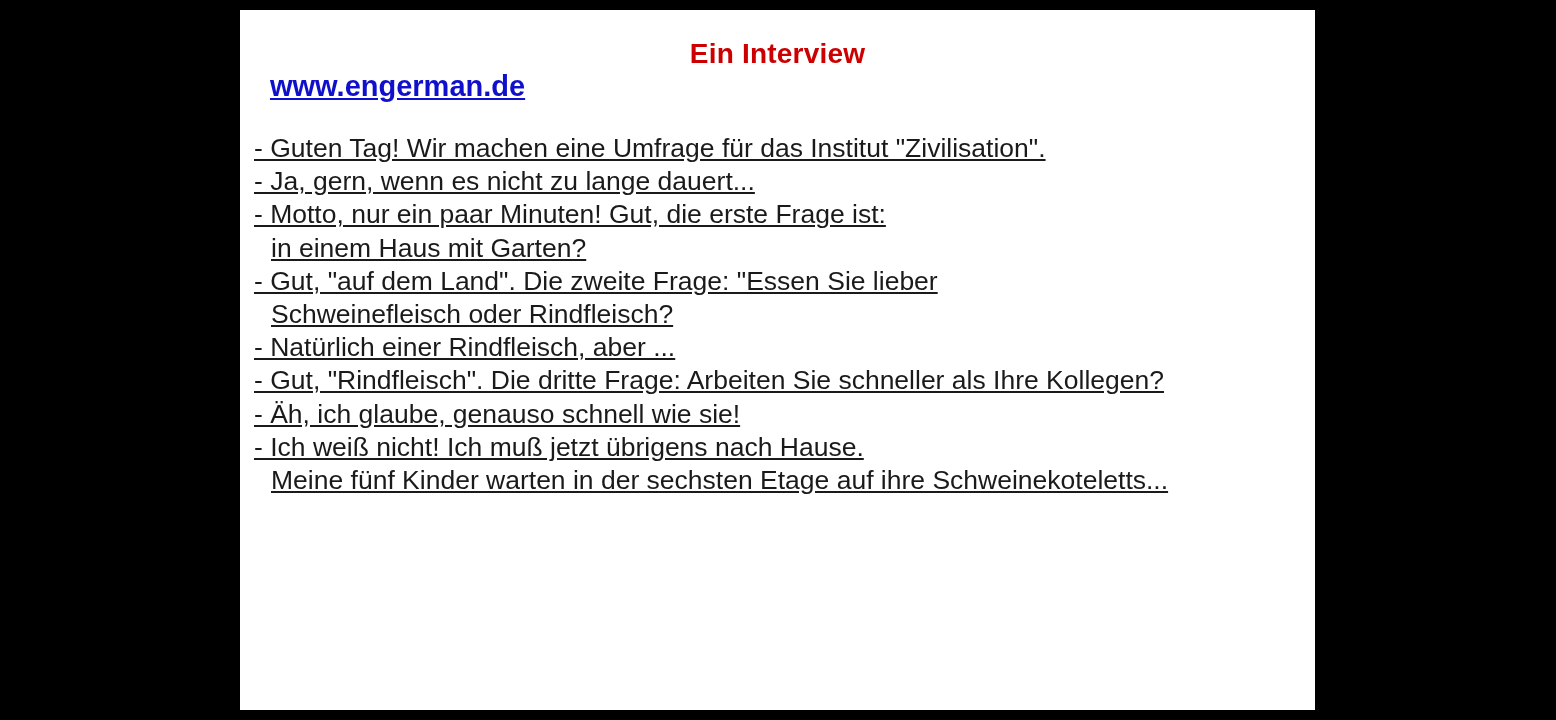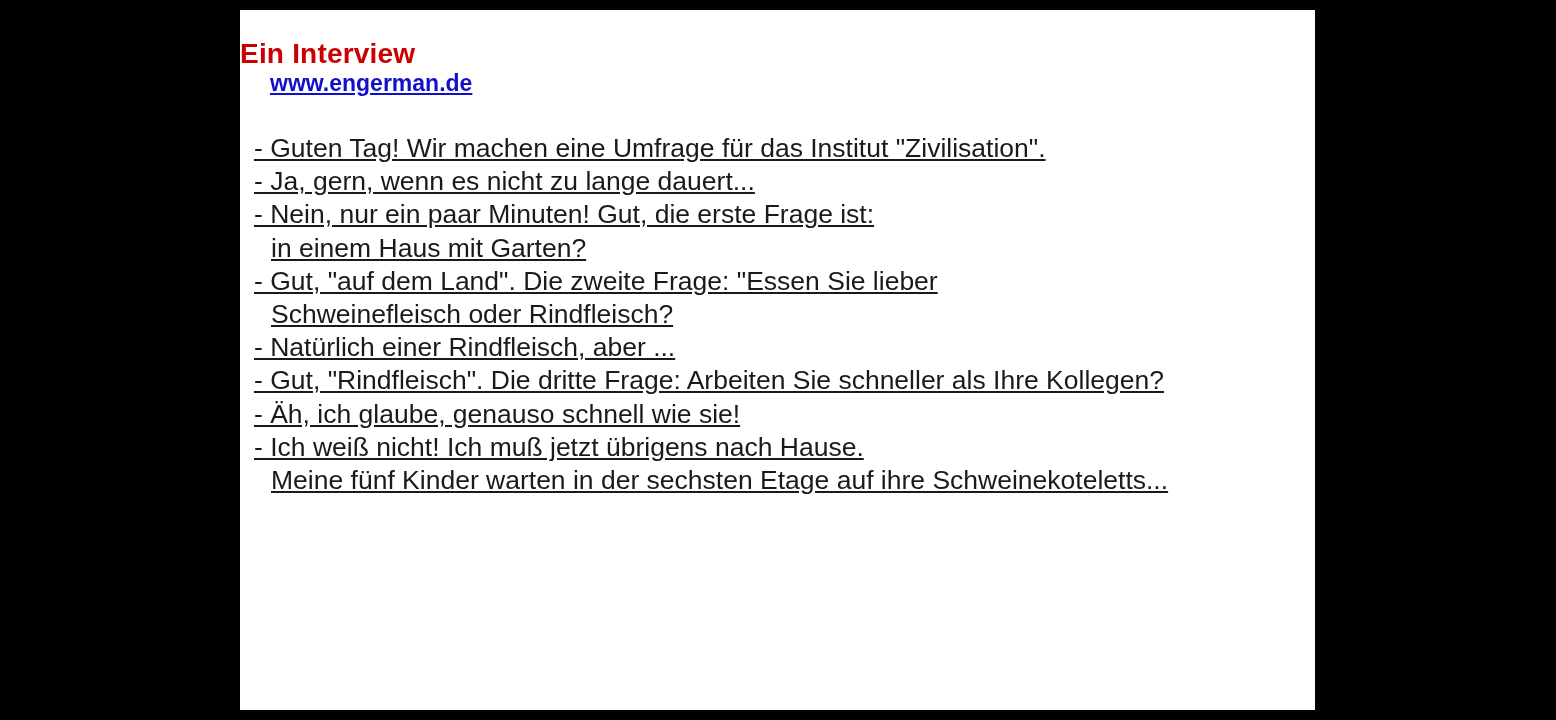--- a/index.html
+++ b/index.html
@@ -28,31 +28,32 @@
     background: #ffffff;
     box-sizing: border-box;
     padding: 0;
     overflow: hidden;
   }
   .title {
     position: absolute;
     left: 0;
     top: 28px;
     width: 100%;
+    text-align: center;
     color: #cc0000;
     font-size: 28px;
     font-weight: bold;
     letter-spacing: 0.2px;
   }
   .weblink {
     position: absolute;
     left: 30px;
     top: 60px;
     color: #1010cc;
-    font-size: 23px;
+    font-size: 29px;
     font-weight: bold;
     text-decoration: underline;
   }
   .dialog {
     position: absolute;
     left: 14px;
     top: 122px;
     right: 10px;
   }
   .line {
@@ -69,21 +70,21 @@
 </head>
 <body>
 
 <div class="stage">
   <div class="slide">
     <div class="title">Ein Interview</div>
     <a class="weblink" href="#">www.engerman.de</a>
     <div class="dialog">
         <div class="line">- Guten Tag! Wir machen eine Umfrage für das Institut "Zivilisation".</div>
         <div class="line">- Ja, gern, wenn es nicht zu lange dauert...</div>
-        <div class="line">- Nein, nur ein paar Minuten! Gut, die erste Frage ist:</div>
+        <div class="line">- Motto, nur ein paar Minuten! Gut, die erste Frage ist:</div>
         <div class="line indent">in einem Haus mit Garten?</div>
         <div class="line">- Gut, "auf dem Land". Die zweite Frage: "Essen Sie lieber</div>
         <div class="line indent">Schweinefleisch oder Rindfleisch?</div>
         <div class="line">- Natürlich einer Rindfleisch, aber ...</div>
         <div class="line">- Gut, "Rindfleisch". Die dritte Frage: Arbeiten Sie schneller als Ihre Kollegen?</div>
         <div class="line">- Äh, ich glaube, genauso schnell wie sie!</div>
         <div class="line">- Ich weiß nicht! Ich muß jetzt übrigens nach Hause.</div>
         <div class="line indent">Meine fünf Kinder warten in der sechsten Etage auf ihre Schweinekoteletts...</div>
       </div>
   </div>

